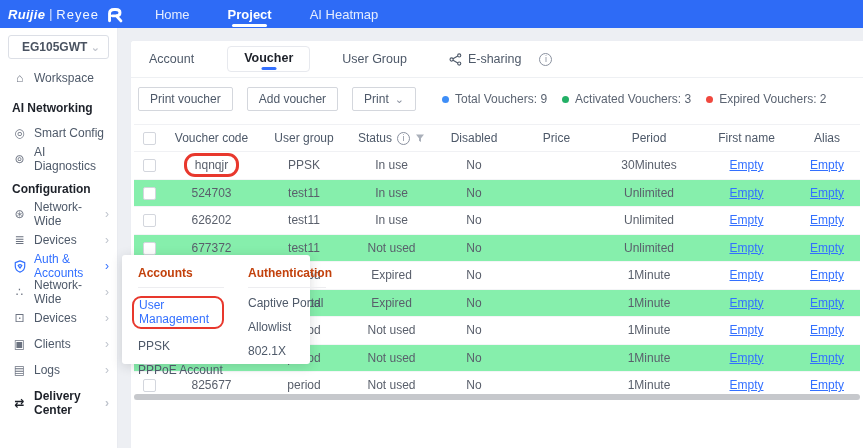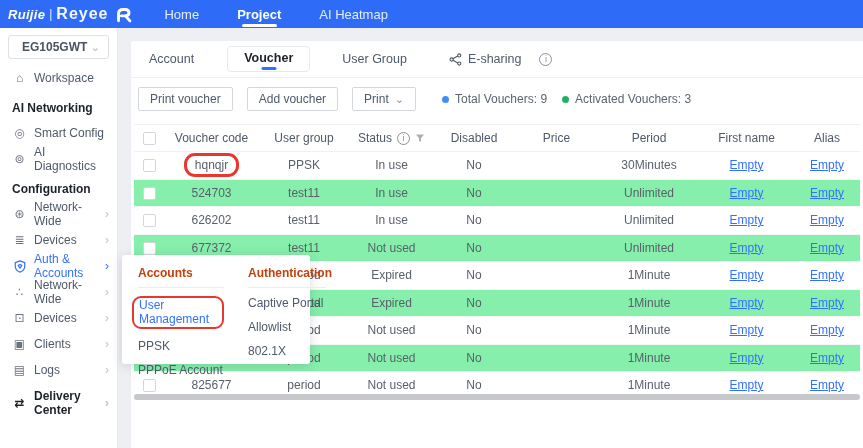--- a/index.html
+++ b/index.html
@@ -4,21 +4,21 @@
 <style>
   * { margin:0; padding:0; box-sizing:border-box; }
   html,body { width:863px; height:448px; overflow:hidden; }
   body { font-family:"Liberation Sans","DejaVu Sans",sans-serif; font-size:12px; color:#4e5969; background:#edeff3; position:relative; }
 
   
   .navbar { position:absolute; left:0; top:0; width:863px; height:28px; background:#2e6bf6; display:flex; align-items:center; z-index:5; }
   .logo { display:flex; align-items:center; padding-left:8px; color:#fff; white-space:nowrap; }
   .logo .brand { font-size:13px; font-weight:bold; font-style:italic; letter-spacing:.3px; }
   .logo .sep { margin:0 4px; font-weight:300; opacity:.85; }
-  .logo .sub { font-size:16px; letter-spacing:1px; font-weight:700; opacity:.95; }
+  .logo .sub { font-size:13px; letter-spacing:1px; font-weight:400; opacity:.95; }
   .logo svg { margin-left:6px; }
   .nav-menu { display:flex; align-items:center; gap:38px; margin-left:30px; height:100%; }
   .nav-item { color:rgba(255,255,255,.88); font-size:13px; height:100%; display:flex; align-items:center; position:relative; cursor:pointer; }
   .nav-item.active { color:#fff; font-weight:bold; }
   .nav-item.active .nav-underline { position:absolute; bottom:1px; left:10%; width:80%; height:3px; background:#fff; border-radius:2px; }
 
   
   .sidebar { position:absolute; left:0; top:28px; width:118px; height:420px; background:#fff; border-right:1px solid #e9ebf0; z-index:4; }
   .dev-select { margin:7px 8px 0 8px; height:24px; border:1px solid #dcdfe6; border-radius:3px; background:#fff; display:flex; align-items:center; padding:0 8px 0 13px; color:#4a5361; font-weight:bold; cursor:pointer; }
   .dev-select .chev { margin-left:auto; color:#c0c4cc; font-size:11px; line-height:10px; }
@@ -201,20 +201,24 @@
       <span class="chev">⌄</span>
     </button>
     <div class="stats">
       <span class="stat">
           <span class="dot" style="background: rgb(62, 142, 247);"></span>
           <span>Total Vouchers: 9</span>
         </span>
       <span class="stat">
           <span class="dot" style="background: rgb(35, 176, 102);"></span>
           <span>Activated Vouchers: 3</span>
+        </span>
+      <span class="stat">
+          <span class="dot" style="background: rgb(240, 72, 62);"></span>
+          <span>Expired Vouchers: 2</span>
         </span>
     </div>
   </div>
 
   <div class="table">
     <div class="thead">
       <div><span class="cb"></span></div>
       <div>Voucher code</div>
       <div>User group</div>
       <div class="th-status">

